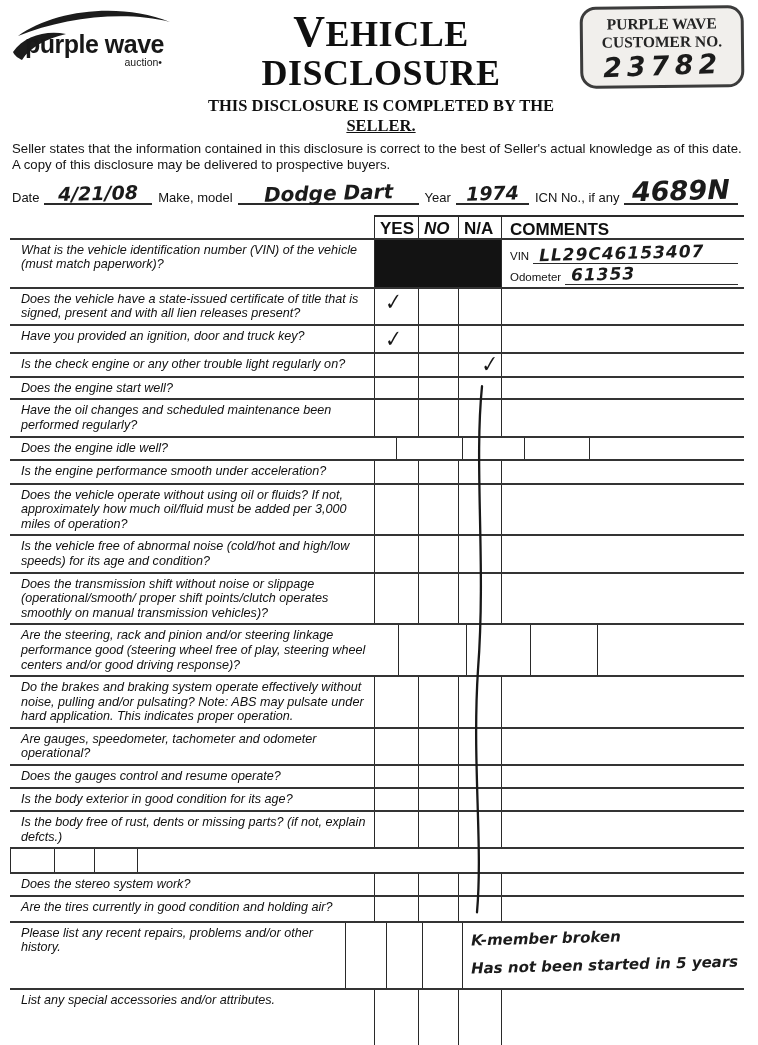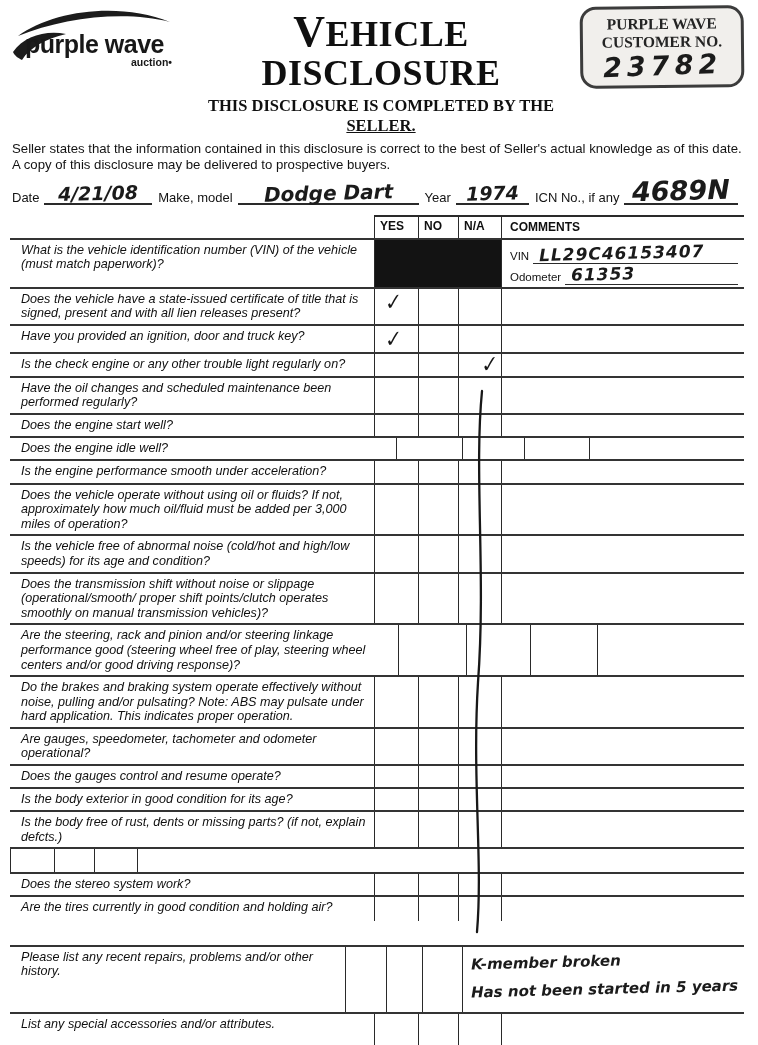--- a/index.html
+++ b/index.html
@@ -12,21 +12,21 @@
     color: #141414;
     font-family: "Liberation Sans", sans-serif;
     padding: 6px 14px 0 10px;
     overflow: hidden;
   }
   
   .header { display: flex; align-items: flex-start; }
   .logo { position: relative; width: 172px; height: 66px; flex: 0 0 auto; }
   .logo svg { position: absolute; inset: 0; }
   .logo-word { position: absolute; left: 15px; top: 24px; font-size: 25px; font-weight: bold; letter-spacing: -0.5px; color:#181818; }
-  .logo-sub { position: absolute; right: 10px; top: 50px; font-size: 10.5px; font-weight: bold; color:#181818; }
+  .logo-sub { position: absolute; right: 20px; top: 50px; font-size: 10.5px; font-weight: normal; color:#181818; }
   .title-block { flex: 1 1 auto; text-align: center; padding-top: 4px; }
   .title-block h1 {
     font-family: "Liberation Serif", serif;
     font-size: 36px; line-height: 1.02; font-weight: bold;
     letter-spacing: 0.5px; color:#101010;
   }
   .title-block h1::first-letter { font-size: 44px; }
   .subtitle { font-family: "Liberation Serif", serif; font-size: 16.5px; font-weight: bold; margin-top: 4px; color:#101010; }
   .subtitle .u { text-decoration: underline; }
   .stamp {
@@ -60,24 +60,24 @@
   .f-make  { width: 188px; }
   .f-year  { width: 76px; }
   .f-icn   { width: 118px; }
   
   .vtable { position: relative; width: 734px; border-bottom: 3px solid #242424; }
   .vhead { display: flex; height: 23px; }
   .vrow  { display: flex; align-items: stretch; }
   .vrow  { border-top: 2px solid #343434; }
   .hcell {
     border-top: 2px solid #2a2a2a; border-left: 1.5px solid #2a2a2a;
-    font-weight: bold; font-size: 12px; padding: 2px 0 0 5px; color:#0f0f0f;
+    font-weight: bold; font-size: 17px; padding: 2px 0 0 5px; color:#0f0f0f;
   }
   .hq { width: 364px; border: none; }
-  .cy { width: 44px; } .cn { width: 40px; } .cna { width: 43px; } .cc { flex: 1 1 auto; }
+  .cy { width: 44px; } .cn { width: 40px; font-style: italic; } .cna { width: 43px; } .cc { flex: 1 1 auto; }
   .cell { border-left: 1.5px solid #2a2a2a; position: relative; }
   .q {
     width: 364px; border-left: none;
     font-size: 12.6px; line-height: 1.16; color:#101010;
     padding: 3px 8px 3px 11px;
     font-style: italic;
   }
   .blackout { width: 127px; background: #131313; }
   .check {
     font-family: "DejaVu Sans", sans-serif;
@@ -172,34 +172,34 @@
         </div>
         <div class="vrow" style="min-height: 21px;">
           <div class="q">Is the check engine or any other trouble light regularly on?</div>
           <div class="cell cy"></div>
           <div class="cell cn"></div>
           <div class="cell cna">
             <span class="check">✓</span>
           </div>
           <div class="cell cc"></div>
         </div>
+        <div class="vrow" style="min-height: 22px;">
+          <div class="q">Does the engine start well?</div>
+          <div class="cell cy"></div>
+          <div class="cell cn"></div>
+          <div class="cell cna"></div>
+          <div class="cell cc"></div>
+        </div>
         <div class="vrow" style="min-height: 20px;">
           <div class="q">Have the oil changes and scheduled maintenance been performed regularly?</div>
           <div class="cell cy"></div>
           <div class="cell cn"></div>
           <div class="cell cna"></div>
           <div class="cell cc"></div>
         </div>
-        <div class="vrow" style="min-height: 22px;">
-          <div class="q">Does the engine start well?</div>
-          <div class="cell cy"></div>
-          <div class="cell cn"></div>
-          <div class="cell cna"></div>
-          <div class="cell cc"></div>
-        </div>
         <div class="vrow" style="min-height: 23px; gap: 22px;">
           <div class="q">Does the engine idle well?</div>
           <div class="cell cy"></div>
           <div class="cell cn"></div>
           <div class="cell cna"></div>
           <div class="cell cc"></div>
         </div>
         <div class="vrow" style="min-height: 24px;">
           <div class="q">Is the engine performance smooth under acceleration?</div>
           <div class="cell cy"></div>
@@ -283,21 +283,21 @@
           <div class="cell cna"></div>
           <div class="cell cc"></div>
         </div>
         <div class="vrow" style="min-height: 26px;">
           <div class="q">Are the tires currently in good condition and holding air?</div>
           <div class="cell cy"></div>
           <div class="cell cn"></div>
           <div class="cell cna"></div>
           <div class="cell cc"></div>
         </div>
-        <div class="vrow" style="min-height: 55px; margin-top: 24px;">
+        <div class="vrow" style="min-height: 55px;">
           <div class="q">Please list any recent repairs, problems and/or other history.</div>
           <div class="cell cy"></div>
           <div class="cell cn"></div>
           <div class="cell cna"></div>
           <div class="cell cc">
             <div class="clines">
               <span class="handwrite">K-member broken</span>
               <span class="handwrite">Has not been started in 5 years</span>
             </div>
           </div>

